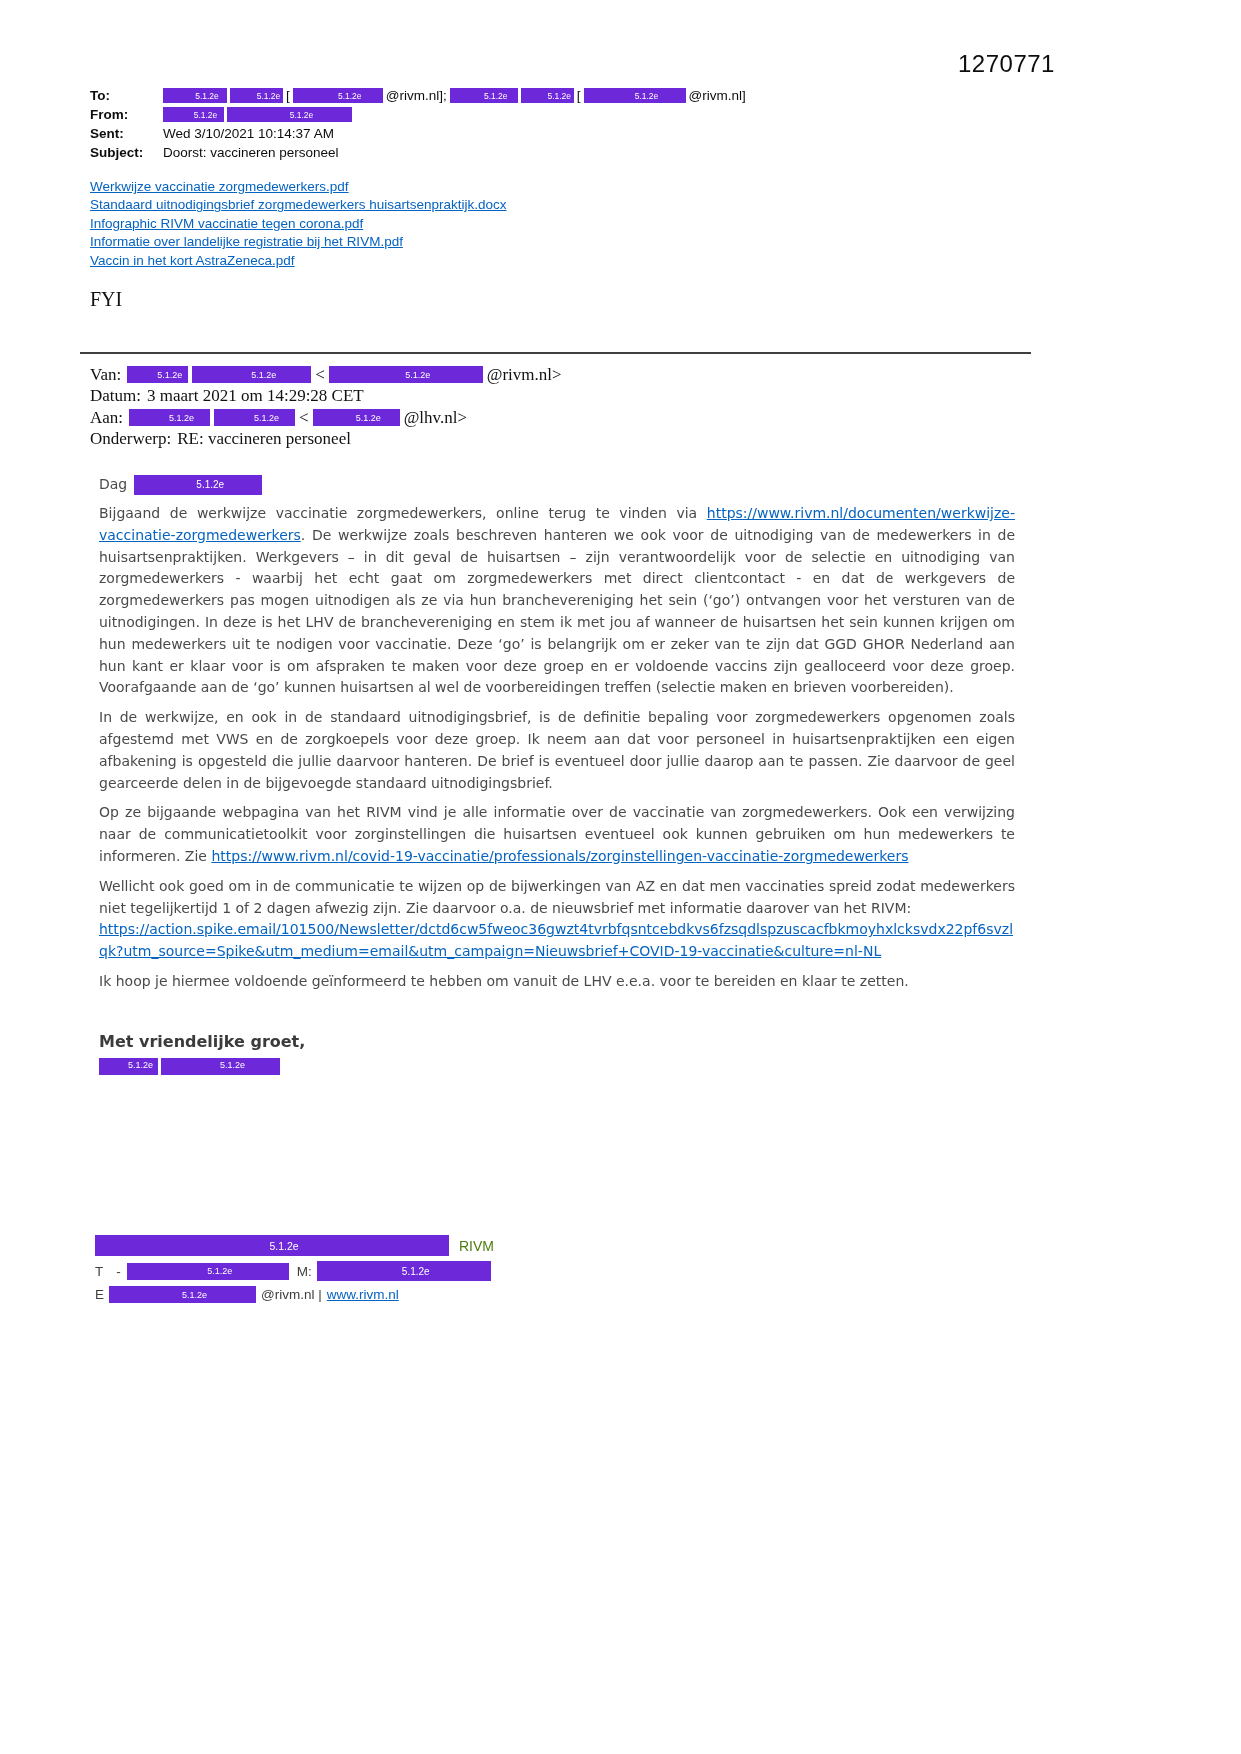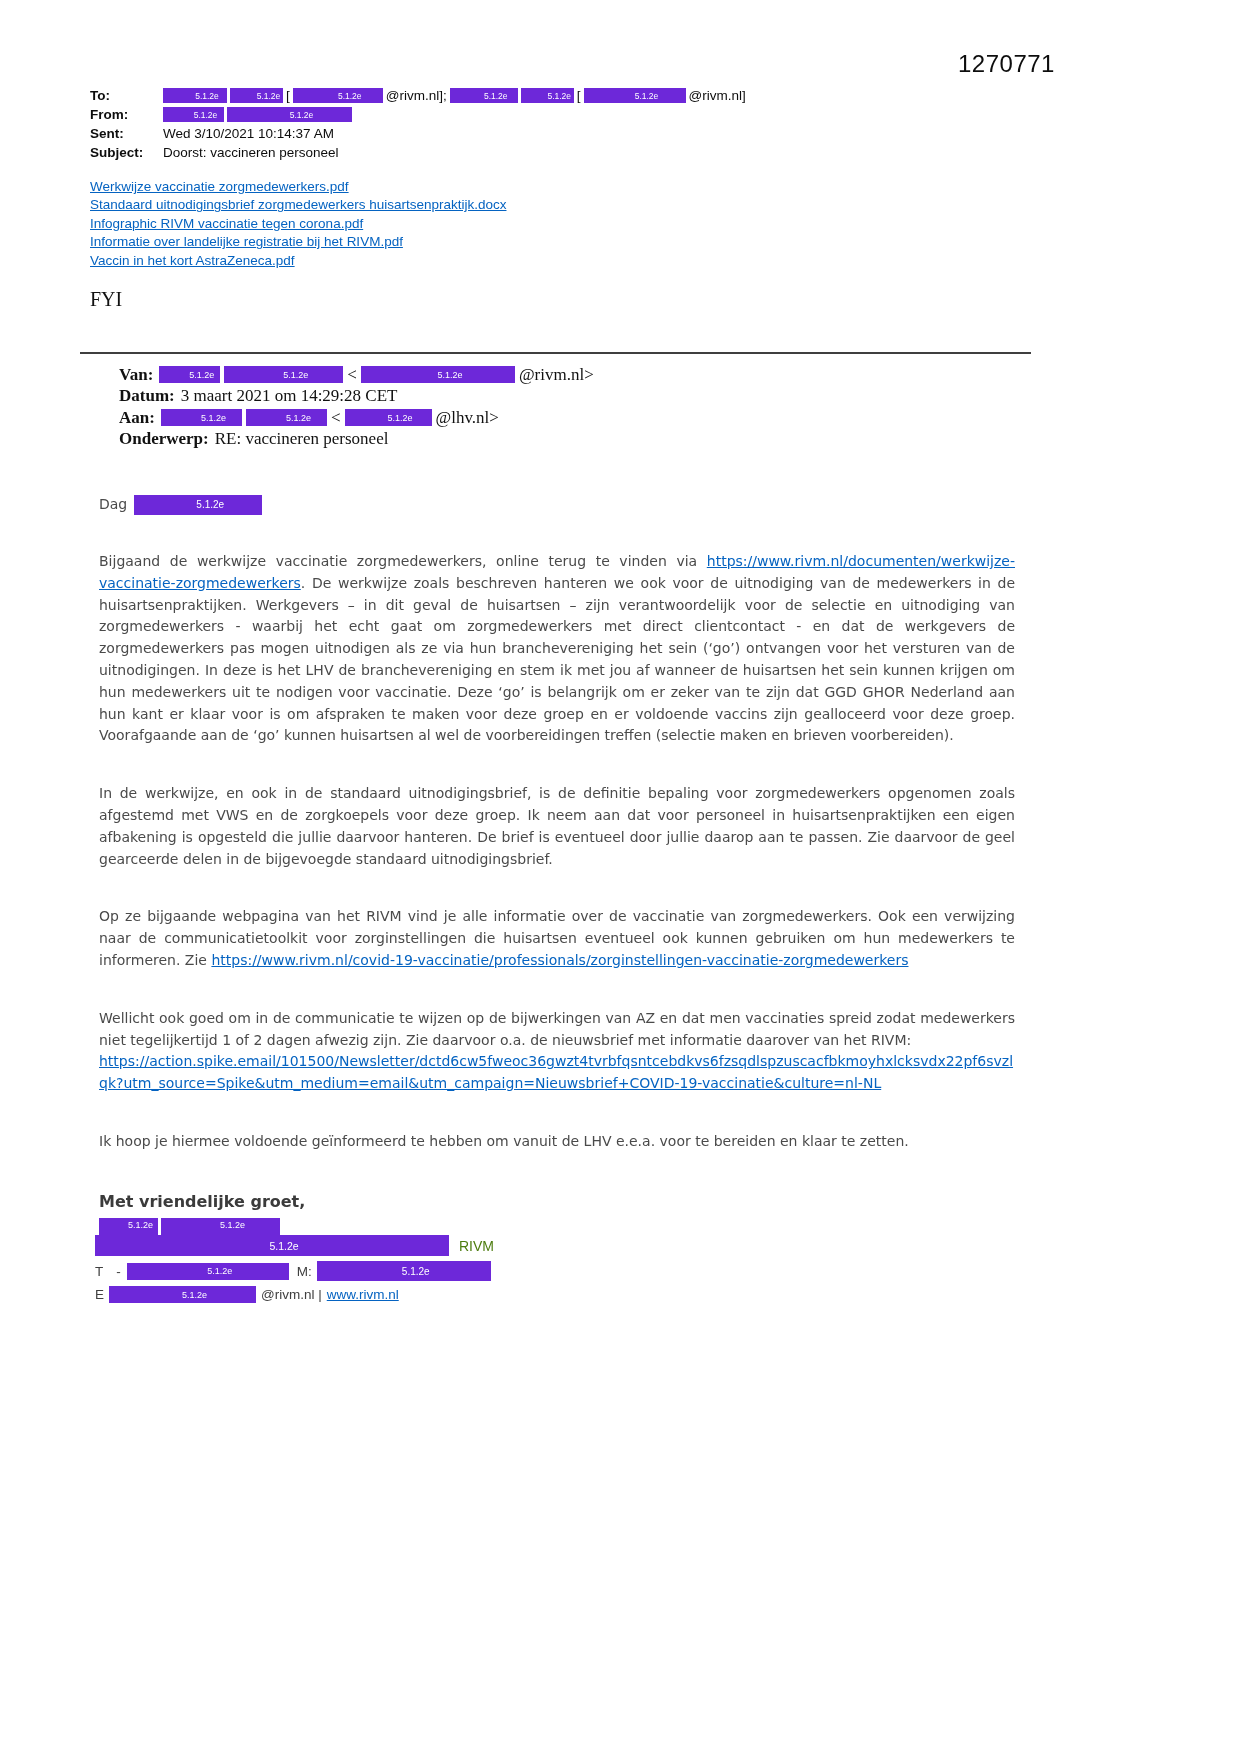--- a/index.html
+++ b/index.html
@@ -27,27 +27,27 @@
   .attachments{position:absolute;top:178px;left:90px;}
   .attachment-link{display:block;color:#0563c1;text-decoration:underline;font-size:13.5px;line-height:18.4px;}
 
   .fyi{position:absolute;top:288px;left:90px;font-family:"Liberation Serif",serif;font-size:20px;color:#111;}
 
   .divider{position:absolute;top:352px;left:80px;width:951px;height:2px;background:#3f3f3f;}
 
   
   .fwd-header{position:absolute;top:364px;left:90px;font-family:"Liberation Serif",serif;font-size:17px;color:#111;}
   .frow{display:flex;align-items:center;height:21.5px;white-space:nowrap;gap:4px;}
-  .flabel{font-weight:bold;margin-right:2px;margin-left:29px;}
+  .flabel{font-weight:normal;margin-right:2px;}
 
   
   .body{position:absolute;top:474px;left:99px;width:916px;font-family:"DejaVu Sans",sans-serif;
         font-size:14px;line-height:21.8px;color:#4a4a4a;}
-  .greeting{display:flex;align-items:center;gap:7px;height:21px;margin-top:20px;}
-  .bp{margin:36px 0 0 0;text-align:justify;}
+  .greeting{display:flex;align-items:center;gap:7px;height:21px;}
+  .bp{margin:8px 0 0 0;text-align:justify;}
   .link{color:#0563c1;text-decoration:underline;}
   .break-link{overflow-wrap:anywhere;word-break:break-all;}
   .closing{margin-top:38px;font-weight:bold;color:#3b3b3b;font-size:16px;}
   .sig-name{margin-top:5px;display:flex;gap:3px;}
 
   
   .signature{position:absolute;top:1235px;left:95px;font-size:13.5px;color:#3f3f3f;}
   .sig-row{display:flex;align-items:center;gap:5px;margin-bottom:5px;white-space:nowrap;}
   .sig-org{margin-left:5px;color:#4d7c0f;font-size:14px;}
   .dash{margin:0 1px 0 8px;}

